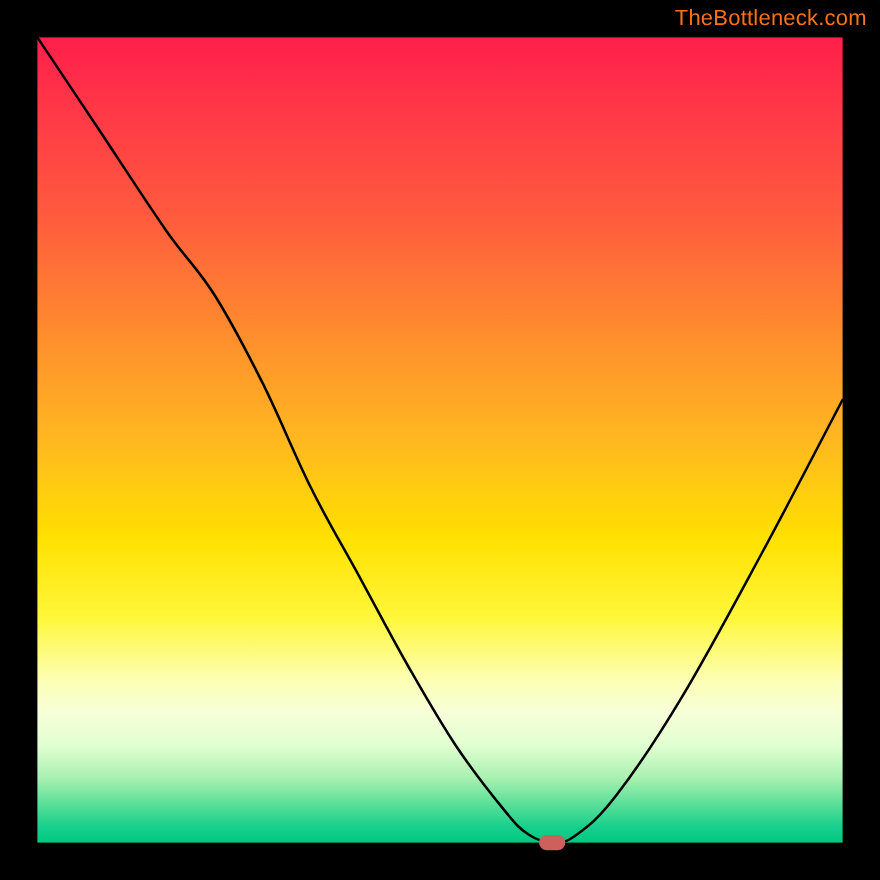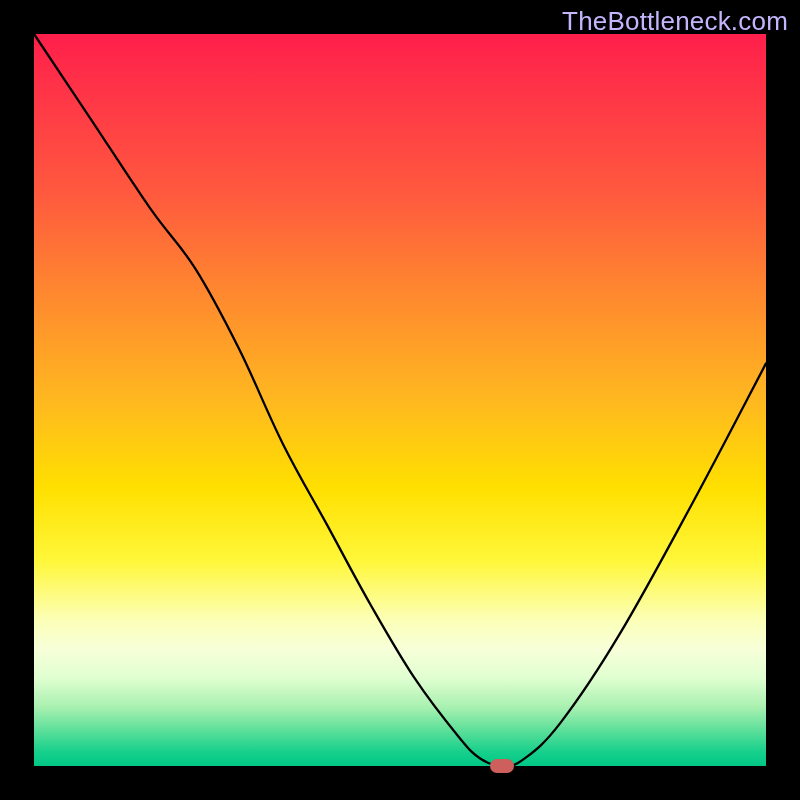--- a/index.html
+++ b/index.html
@@ -38,22 +38,22 @@
       #a8f0b0 92%,
       #5fe09a 95%,
       #18d08c 98%,
       #00c885 100%
     );
   }
   .watermark {
     position: absolute;
     top: 6px;
     right: 12px;
-    color: #c4b5fd;
-    font-size: 26px;
+    color: #f97316;
+    font-size: 20px;
     font-weight: 500;
     letter-spacing: 0.2px;
     user-select: none;
   }
   svg.curve {
     position: absolute;
     left: 0;
     top: 0;
     width: 732px;
     height: 732px;

